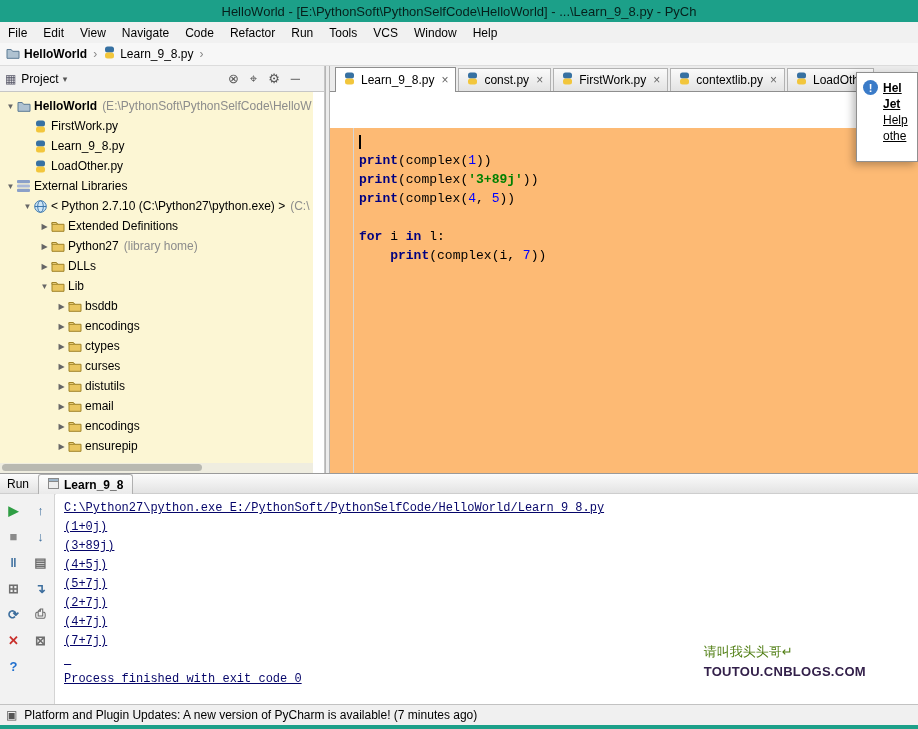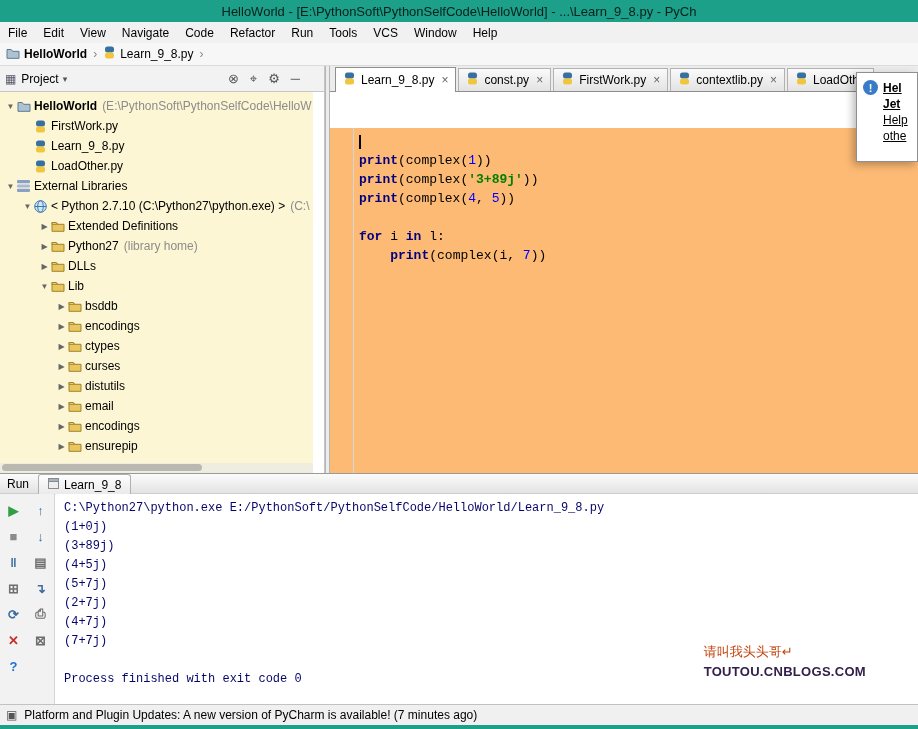--- a/index.html
+++ b/index.html
@@ -37,29 +37,29 @@
   .num{color:#0000ff;}
   .str{color:#008000;font-weight:bold;}
   .pl{color:#000;}
   .caret{display:inline-block;width:1.5px;height:14px;background:#000;vertical-align:middle;}
   .popup{position:absolute;top:6px;right:0;width:62px;height:90px;background:#fff;border:1px solid #8f8f8f;box-shadow:-3px 3px 8px rgba(0,0,0,.28);z-index:10;display:flex;padding:7px 0 0 6px;box-sizing:border-box;gap:5px;overflow:hidden;}
   .popup-icon{width:15px;height:15px;flex:0 0 15px;border-radius:50%;background:#3a7bc8;color:#fff;font-size:11px;font-weight:bold;display:flex;align-items:center;justify-content:center;}
   .popup-lines{font-size:12px;line-height:16px;white-space:nowrap;text-decoration:underline;}
   .runpanel{position:absolute;left:0;top:473px;right:0;height:231px;}
   .run-header{height:21px;background:linear-gradient(#fbfbfb,#e3e3e3);border-top:1px solid #9a9a9a;border-bottom:1px solid #cecece;box-sizing:border-box;display:flex;align-items:center;font-size:12px;}
   .run-label{padding:0 9px 0 7px;}
-  .run-tab{display:flex;align-items:center;gap:5px;padding:1px 9px;border:1px solid #b0b0b0;border-bottom:none;background:linear-gradient(#fefefe,#e9e9e9);border-radius:3px 3px 0 0;height:18px;margin-top:2px;}
+  .run-tab{display:flex;align-items:center;gap:5px;padding:1px 9px;border:1px solid #b0b0b0;border-bottom:none;background:linear-gradient(#fefefe,#e9e9e9);border-radius:3px 3px 0 0;height:18px;margin-top:2px;font-weight:bold;}
   .run-body{position:absolute;left:0;top:21px;right:0;bottom:0;}
   .run-toolbar{position:absolute;left:0;top:0;width:55px;bottom:0;background:#f2f2f2;border-right:1px solid #d4d4d4;box-sizing:border-box;display:flex;}
   .rt-col{width:27px;display:flex;flex-direction:column;align-items:center;padding-top:8px;gap:10px;font-size:13px;}
   .rt-btn{width:18px;height:16px;display:flex;align-items:center;justify-content:center;font-weight:bold;}
-  .console{position:absolute;left:56px;top:0;right:0;bottom:0;background:#fff;font-family:"Liberation Mono","DejaVu Sans Mono",monospace;font-size:12px;line-height:19px;padding:5px 0 12px 8px;color:#06066a;}
+  .console{position:absolute;left:56px;top:0;right:0;bottom:0;background:#fff;font-family:"Liberation Mono","DejaVu Sans Mono",monospace;font-size:12px;line-height:19px;padding:5px 0 12px 8px;color:#06066a;text-decoration:underline;}
   .console-line{white-space:pre;height:19px;}
   .watermark{position:absolute;right:52px;top:148px;font-family:"Liberation Sans",sans-serif;font-size:13px;text-align:left;line-height:20px;}
-  .wm1{color:#c2410c;}
+  .wm1{color:#4d7c0f;}
   .wm2{color:#33204a;font-weight:bold;letter-spacing:.3px;}
   .statusbar{position:absolute;left:0;top:704px;right:0;height:21px;background:#f0f0f0;border-top:1px solid #c2c2c2;box-sizing:border-box;display:flex;align-items:center;gap:7px;font-size:12px;padding-left:6px;}
   .status-icon{color:#555;font-size:12px;}
   .bottomstrip{position:absolute;left:0;top:725px;right:0;height:4px;background:var(--accent,#1CA089);}
 </style>
 </head>
 <body>
 
 <div class="app">
   <div class="titlebar">

